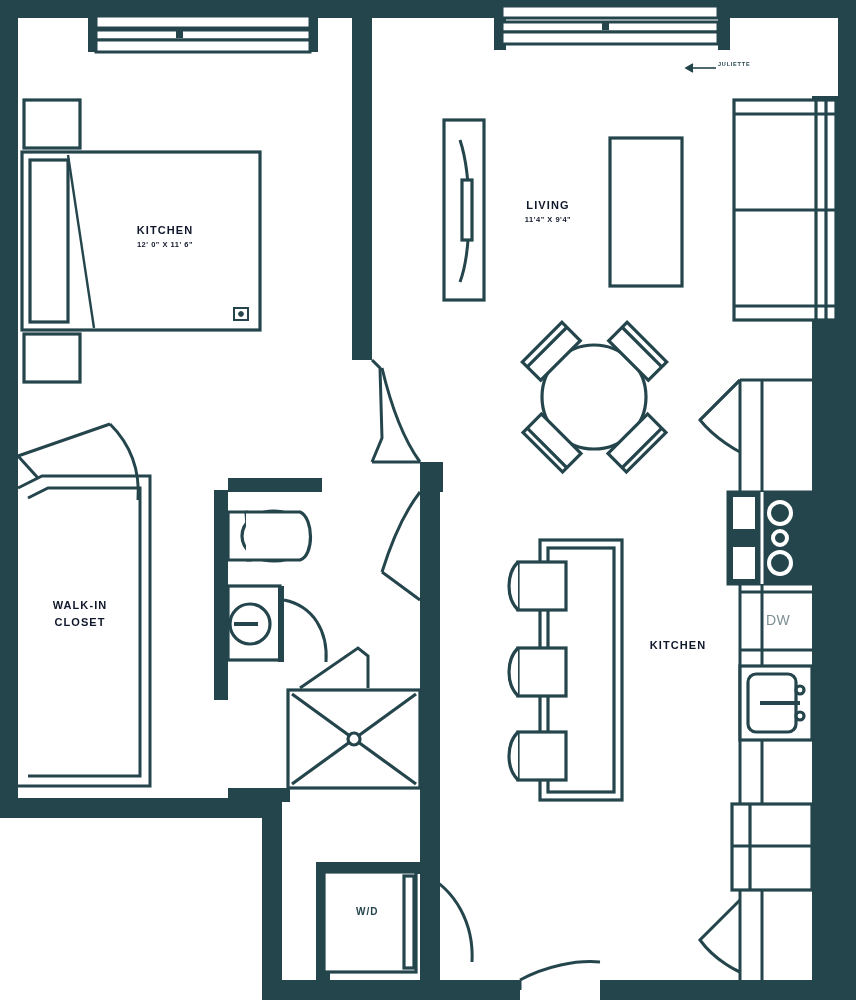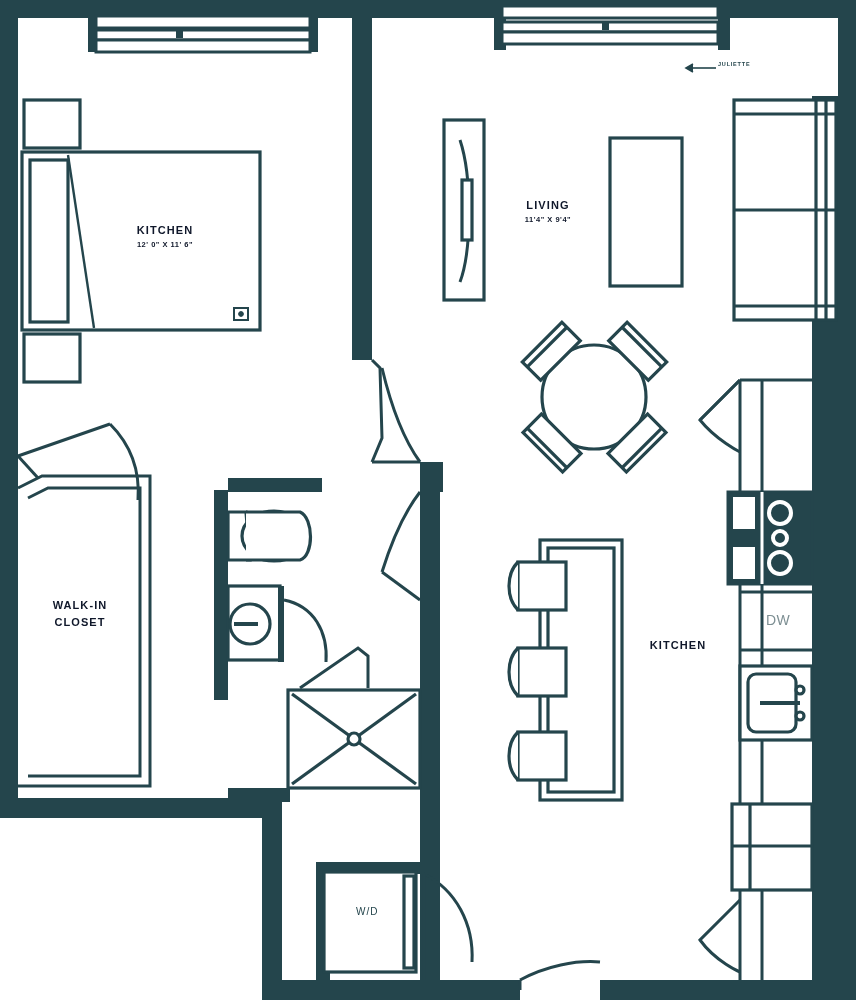--- a/index.html
+++ b/index.html
@@ -42,21 +42,21 @@
   }
   .room-dims {
     font-size: 7.5px;
     margin-top: 5px;
     letter-spacing: 0.5px;
   }
   .small-label {
     position: absolute;
     color: #24454c;
     font-family: "Liberation Sans", sans-serif;
-    font-weight: normal;
+    font-weight: bold;
     font-size: 10px;
     letter-spacing: 1px;
     white-space: nowrap;
     user-select: none;
   }
   .appliance-label {
     position: absolute;
     color: #7d8f93;
     font-family: "Liberation Sans", sans-serif;
     font-weight: normal;

